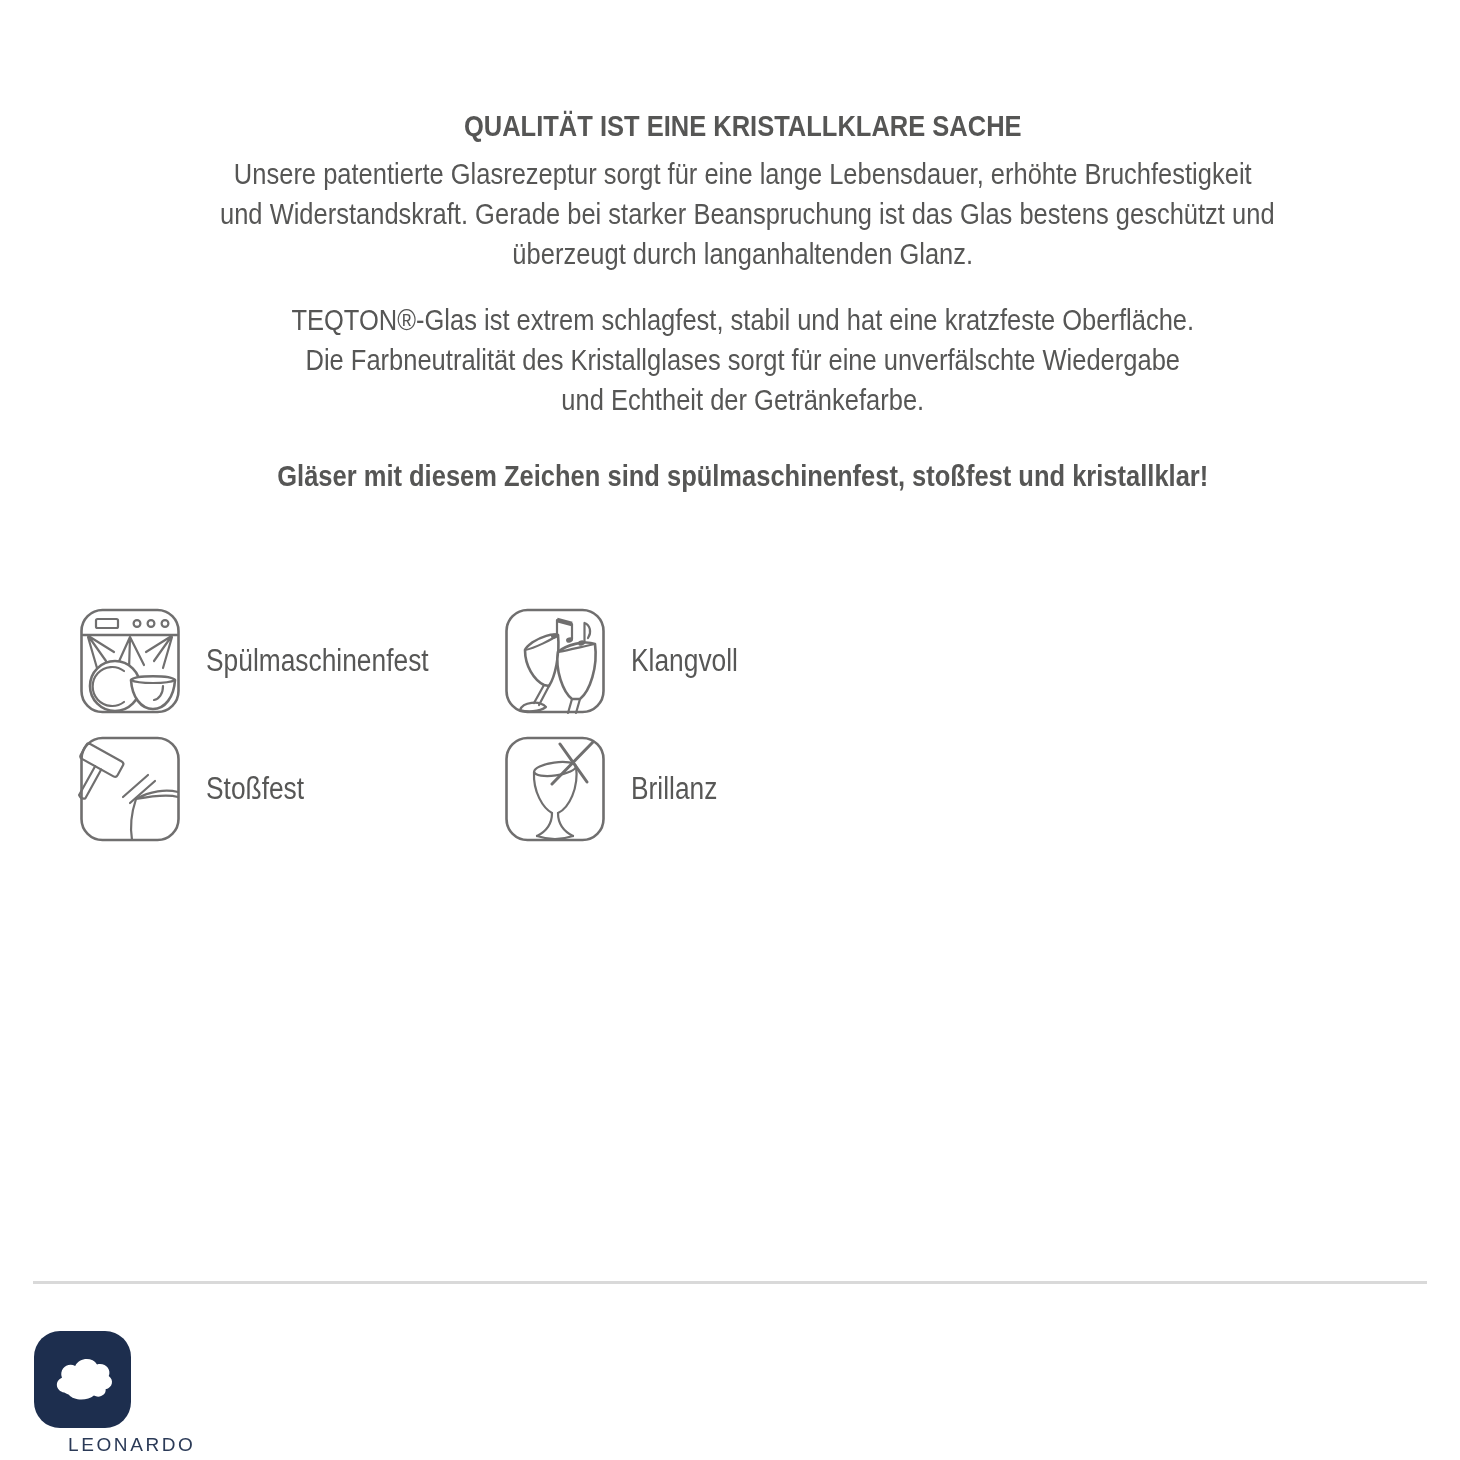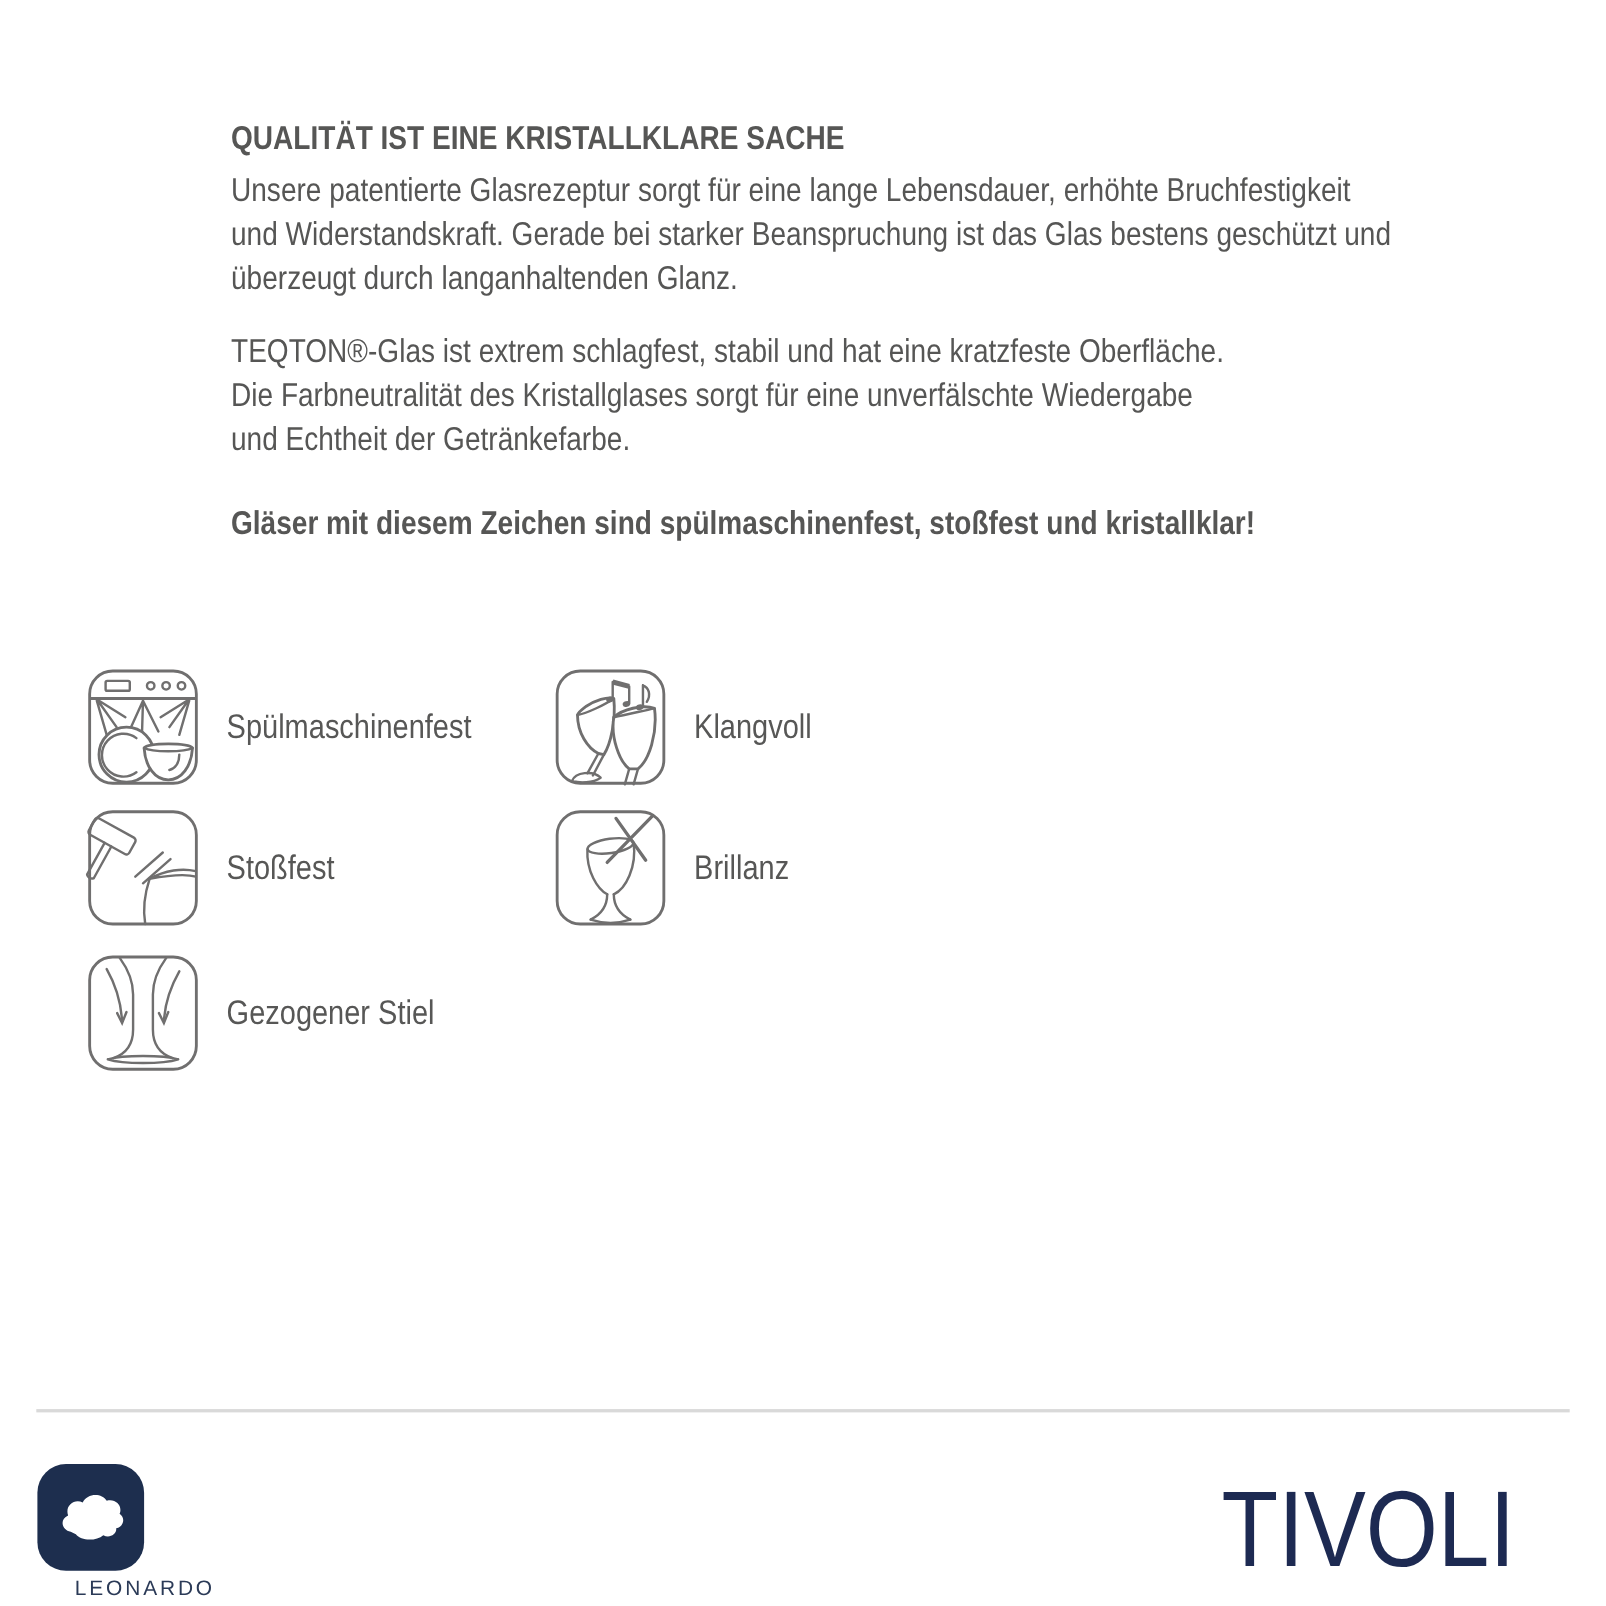--- a/index.html
+++ b/index.html
@@ -12,21 +12,21 @@
 
   
   .badge{position:absolute;left:78px;top:121px;width:101px;height:108px;border-radius:20px;
          background:linear-gradient(155deg,#c6c6c6 0%,#b2b2b2 30%,#989898 70%,#8d8d8d 100%);
          display:flex;flex-direction:column;align-items:center;box-sizing:border-box;padding-top:9px;}
   .badge .tq-name{color:#fff;font-weight:bold;font-size:20px;letter-spacing:.5px;margin-top:4px;line-height:22px;}
   .badge .tq-reg{font-size:10px;vertical-align:8px;}
   .badge .tq-sub{color:#fff;font-size:8.2px;letter-spacing:.55px;margin-top:2px;white-space:nowrap;}
 
   
-  .intro{position:absolute;left:210px;top:106px;width:1230px;}
+  .intro{position:absolute;left:220px;top:106px;width:1230px;text-align:center;}
   .intro h1{margin:0;font-size:30px;line-height:40px;font-weight:bold;color:#565655;}
   .para{margin-top:8px;}
   .para.p2{margin-top:26px;}
   .line{font-size:30px;line-height:40px;}
   .highlight{margin-top:36px;font-size:30px;line-height:40px;font-weight:bold;}
 
   
   .feature{position:absolute;display:flex;align-items:center;height:110px;}
   .ficon{flex:0 0 auto;}
   .flabel{font-size:31px;margin-left:24px;color:#575756;}
@@ -125,41 +125,25 @@
       <path class="strokeThin" d="M31,38 C30,58 40,74 49,79"></path>
       <path class="strokeThin" d="M73,32 C76,54 66,74 55,79"></path>
       <path class="strokeThin" d="M49,79 C49,89 44,97 34,102"></path>
       <path class="strokeThin" d="M55,79 C55,89 60,97 70,102"></path>
       <path class="strokeThin" d="M34,102 Q52,108 70,102"></path>
       <path class="strokeBold" d="M49,50 L90,8 M57,10 L84,48"></path>
     </svg>
     <span class="flabel cxi">Brillanz</span>
   </div>
 
-  <div class="feature" style="left:78px;top:866px;">
-    <svg class="ficon" width="104" height="110" viewBox="0 0 104 110">
-      <rect class="stroke" x="3.5" y="4" width="97" height="102" rx="21"></rect>
-      <path class="strokeThin" d="M31,5 C39,16 43,26 43,38 L43,70 C43,84 37,92 25,96"></path>
-      <path class="strokeThin" d="M73,5 C65,16 61,26 61,38 L61,70 C61,84 67,92 79,96"></path>
-      <path class="strokeThin" d="M20,97 C34,93 70,93 84,97 M20,97 C34,101.5 70,101.5 84,97"></path>
-      <path class="strokeThin" d="M19,15 C27,29 32,46 33,62"></path>
-      <path class="strokeThin" d="M28.5,55 L33,64 L37,54"></path>
-      <path class="strokeThin" d="M85,17 C77,31 72,46 71,62"></path>
-      <path class="strokeThin" d="M66.5,55 L71,64 L75,54"></path>
-    </svg>
-    <span class="flabel cxi">Gezogener Stiel</span>
-  </div>
 
 
   <div class="divider"></div>
 
   <div class="logo-box">
     <svg width="78" height="78" viewBox="0 0 100 100">
       <path fill="#ffffff" d="M26,66 C15,64 13,51 23,47 C19,36 30,27 40,32 C45,21 62,20 68,30 C78,27 87,36 83,45 C90,50 88,60 79,62 C80,69 71,74 64,70 C56,77 38,77 32,69 C30,68 28,67 26,66 Z"></path>
     </svg>
   </div>
   <div class="brand-name">LEONARDO</div>
 
-  <div class="product-name">
-    <span class="cxr">TIVOLI</span>
-  </div>
 
 </div>
 
 </body></html>

